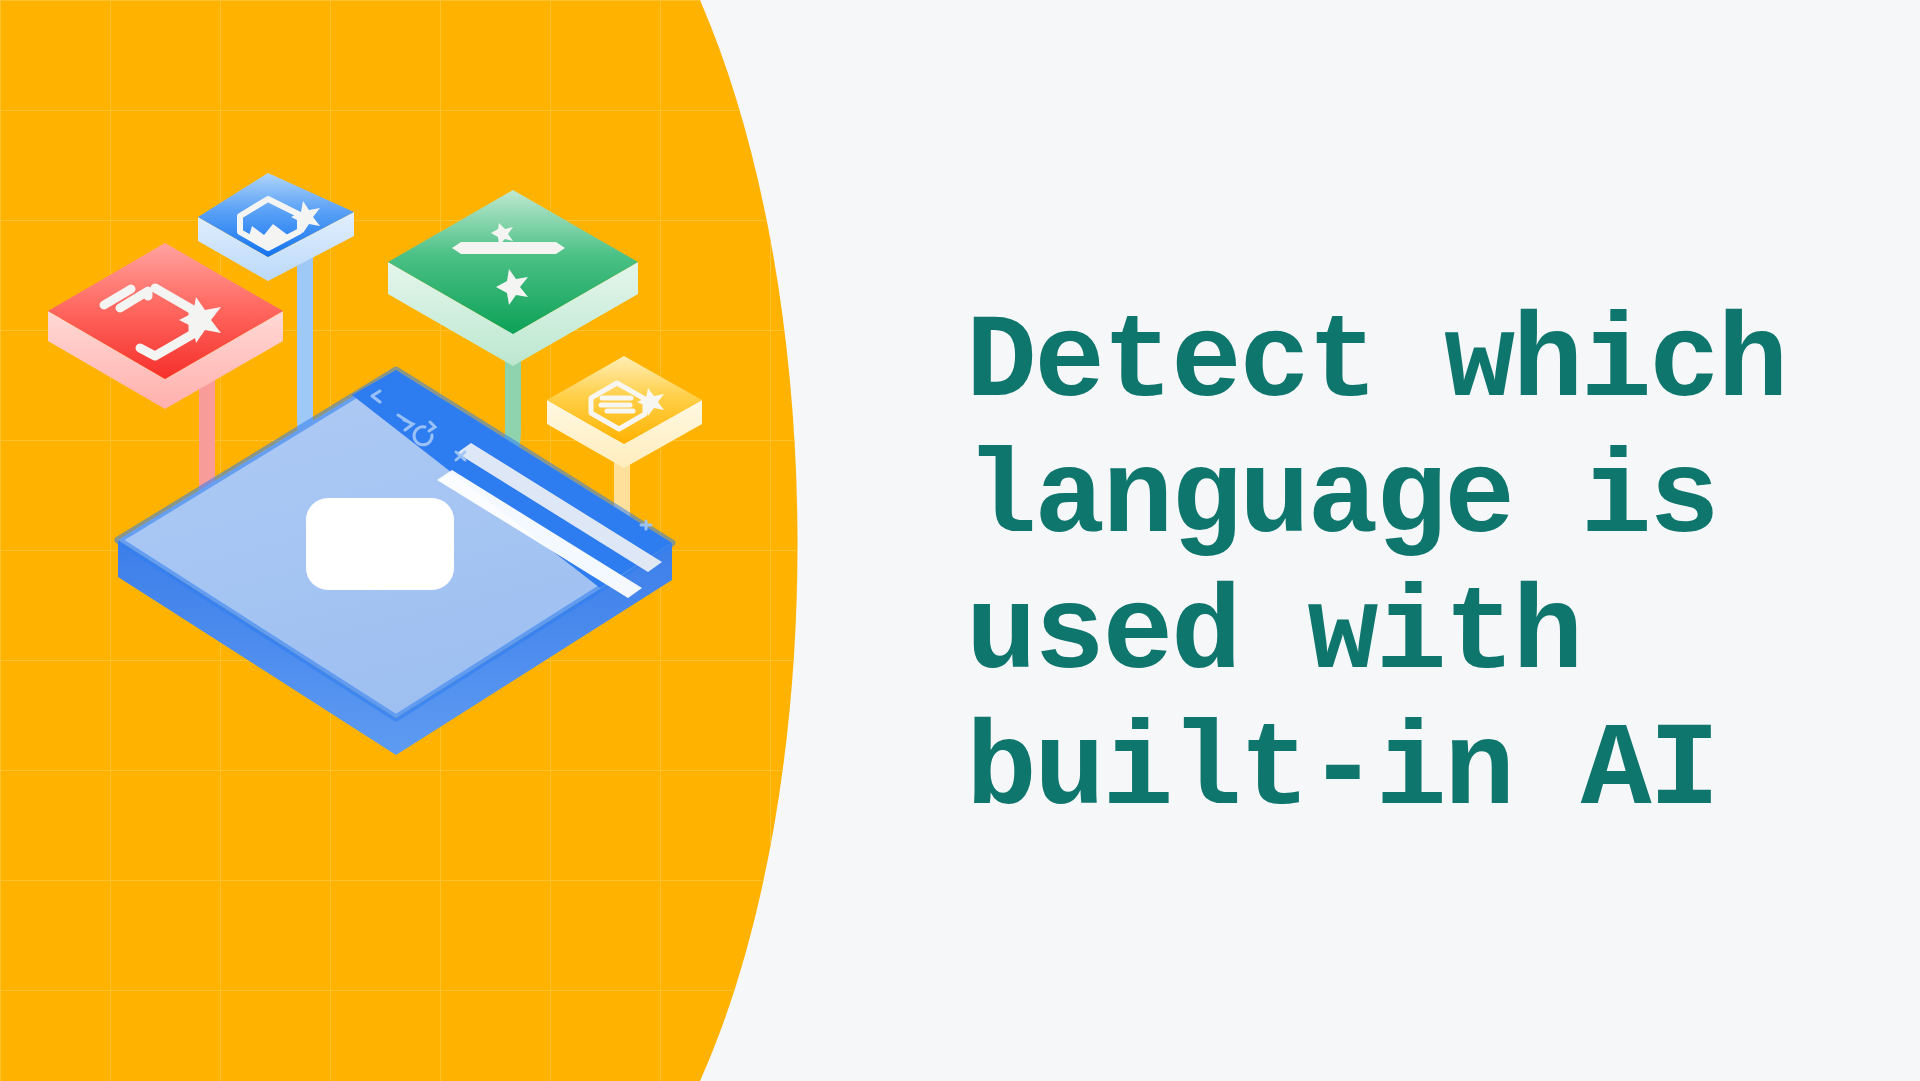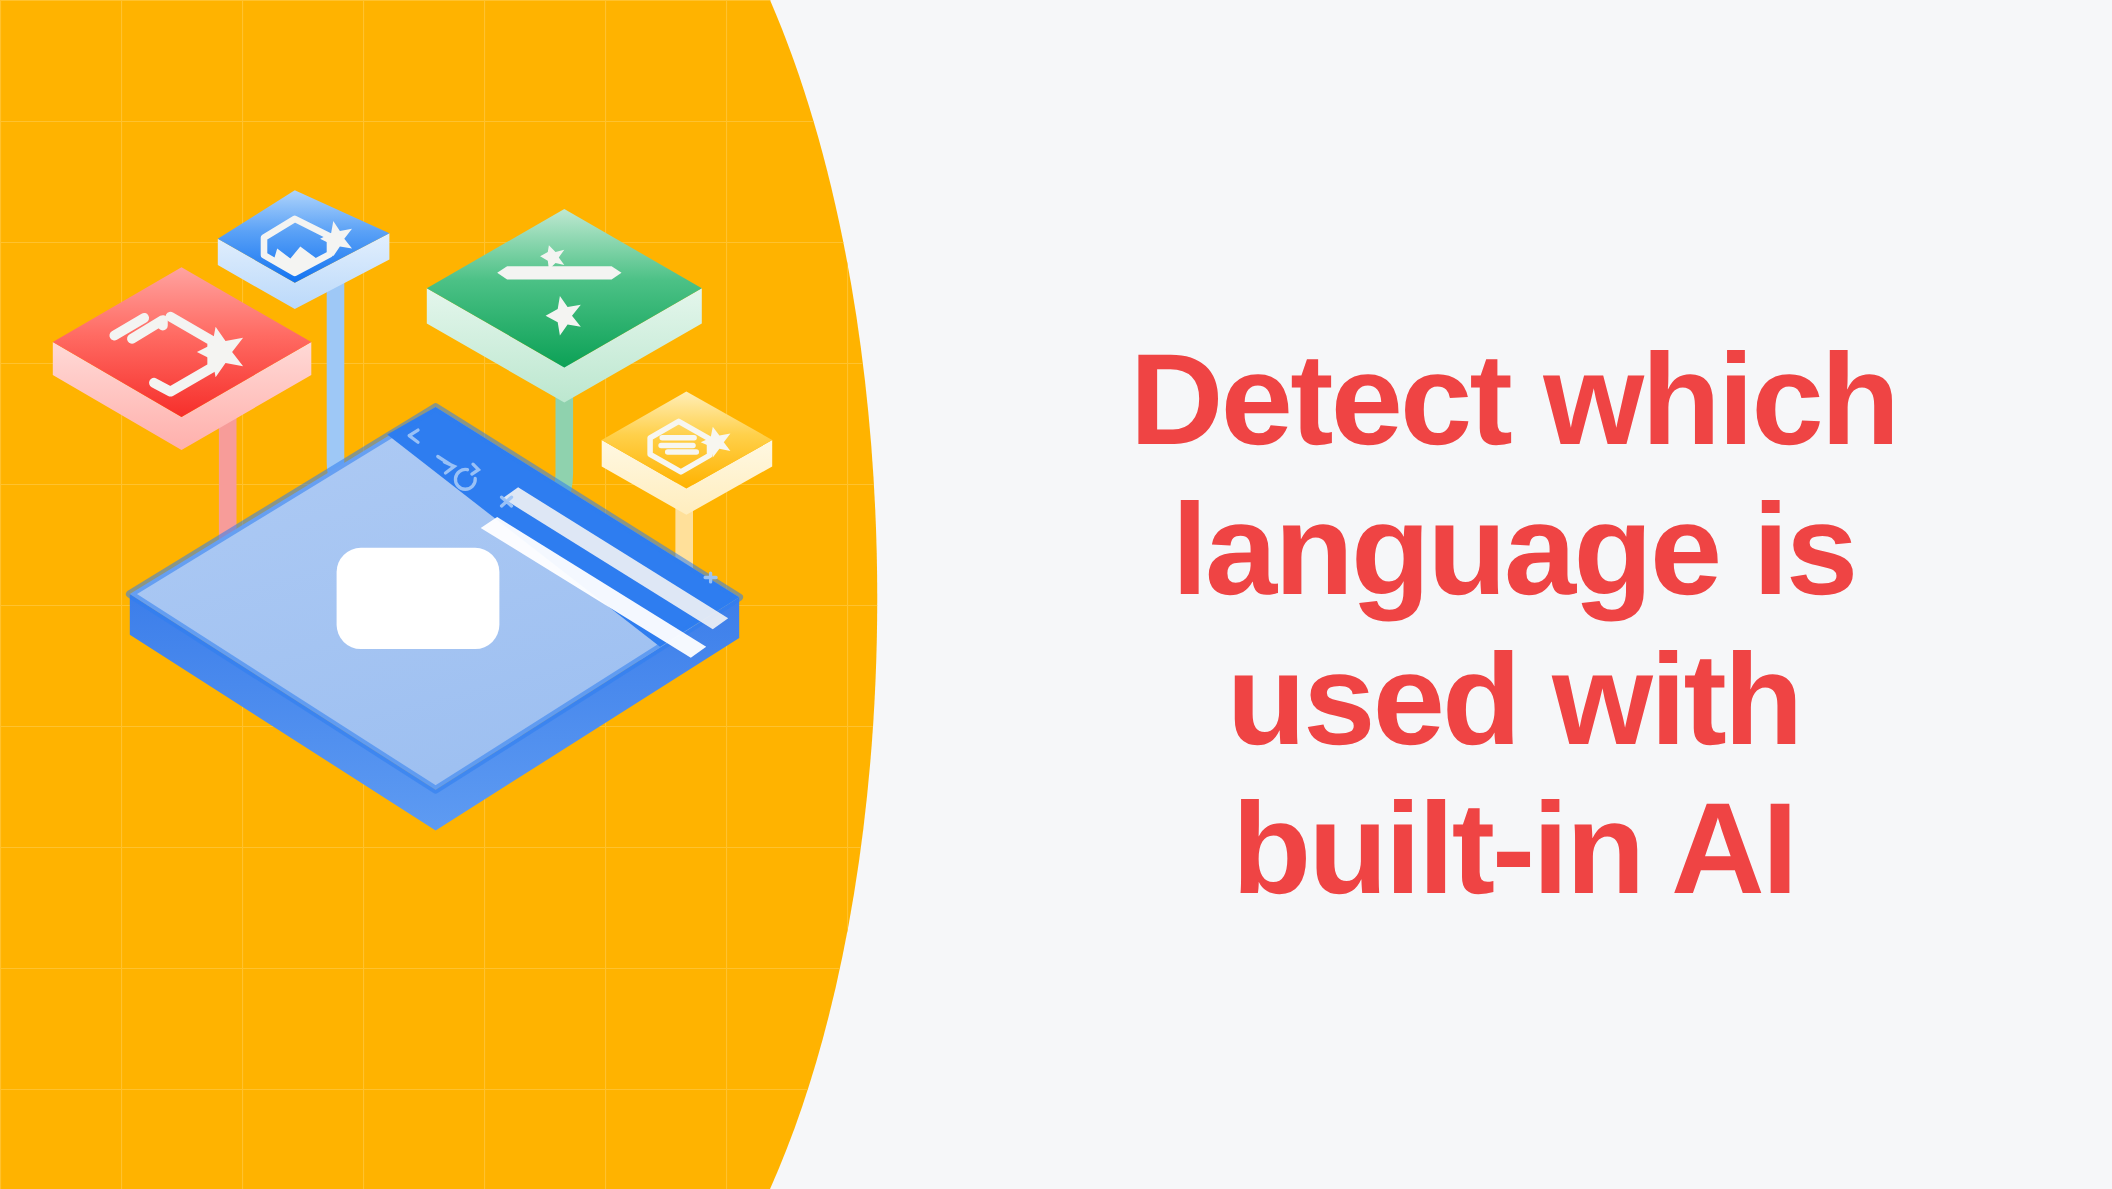--- a/index.html
+++ b/index.html
@@ -22,29 +22,28 @@
     position: absolute;
     left: 0; top: 0;
     width: 1920px; height: 1081px;
     display: block;
   }
   #headline {
     position: absolute;
     left: 966px;
     top: 296px;
     width: 820px;
-    color: #ef4444;
-    font-family: Liberation Sans, sans-serif;
+    color: #0f766e;
+    font-family: Liberation Mono, monospace;
     font-size: 118px;
     font-weight: bold;
     line-height: 136px;
     letter-spacing: -2.5px;
     white-space: pre-line;
     margin: 0;
-    text-align: center;
   }
 </style>
 </head>
 <body>
 
 <div id="stage">
 
   <svg id="bg-svg" viewBox="0 0 1920 1081">
     <defs>
       <clipPath id="blobClip">

